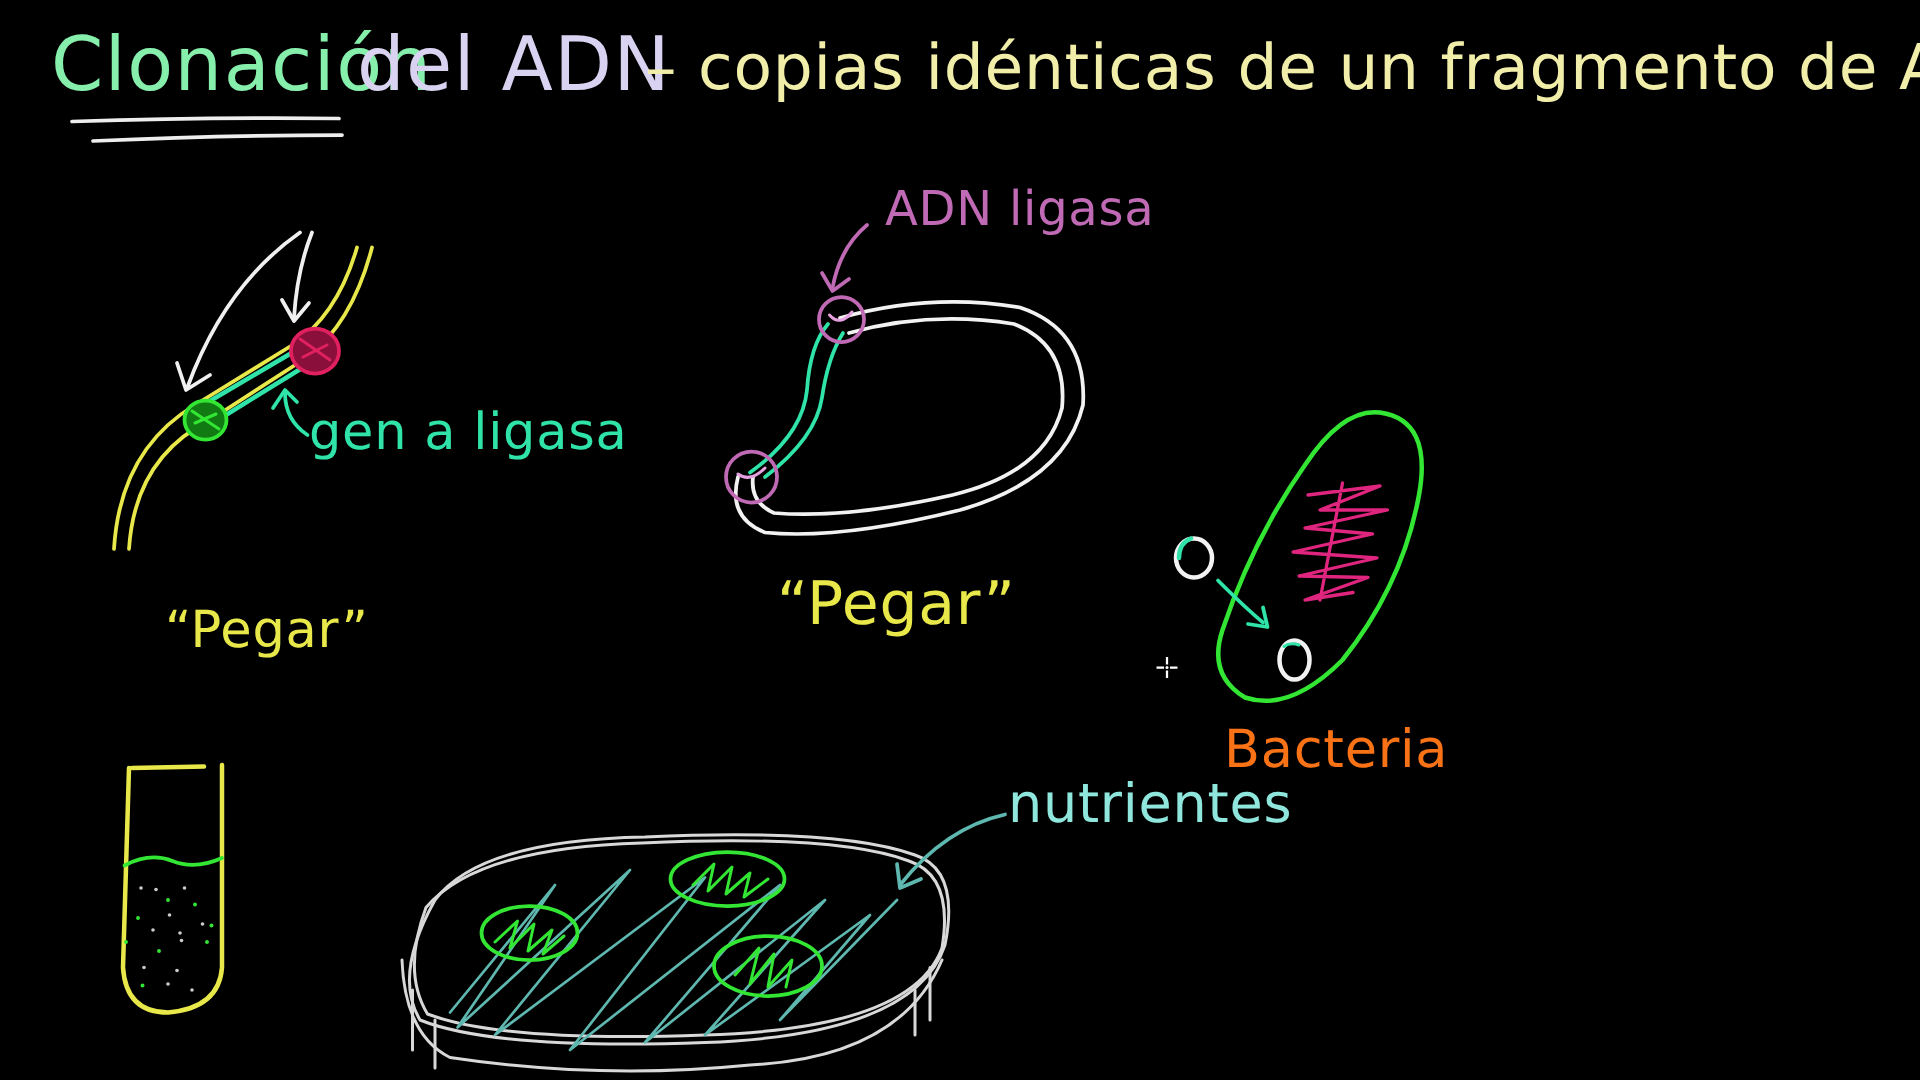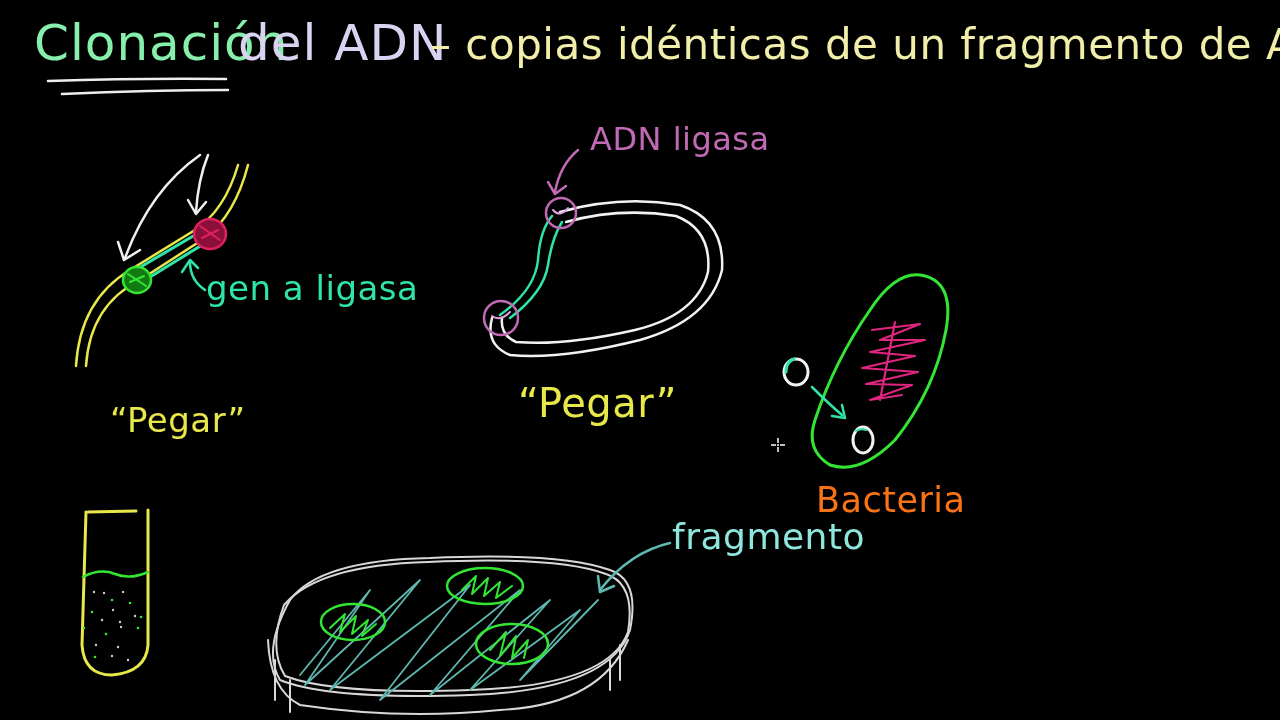--- a/index.html
+++ b/index.html
@@ -149,19 +149,19 @@
 
   <div class="lbl title1">Clonación</div>
   <div class="lbl title2">del ADN</div>
   <div class="lbl title3">– copias idénticas de un fragmento de ADN</div>
 
   <div class="lbl gen">gen a ligasa</div>
   <div class="lbl lig">ADN ligasa</div>
   <div class="lbl cortar">“Pegar”</div>
   <div class="lbl pegar">“Pegar”</div>
   <div class="lbl bact">Bacteria</div>
-  <div class="lbl nutr">fragmento</div>
+  <div class="lbl nutr">nutrientes</div>
 
   <svg class="cursor" width="16" height="16" viewBox="0 0 16 16">
     <path d="M8 1 V6 M8 10 V15 M1 8 H6 M10 8 H15" stroke="#ffffff" stroke-width="1.5"></path>
     <circle cx="8" cy="8" r="1" fill="#ffffff"></circle>
   </svg>
 </div>
 
 </body></html>

